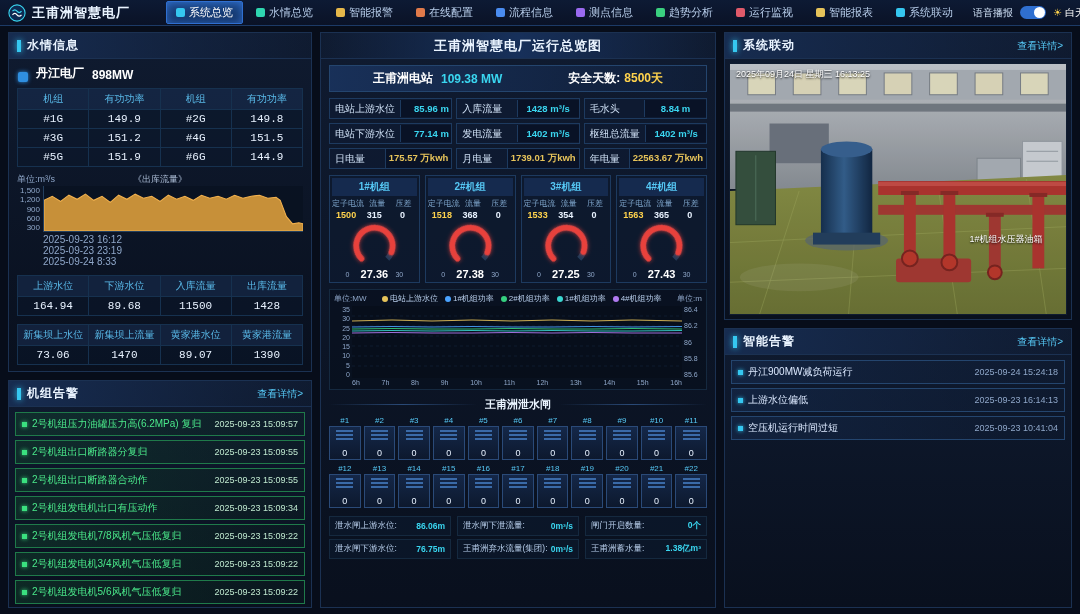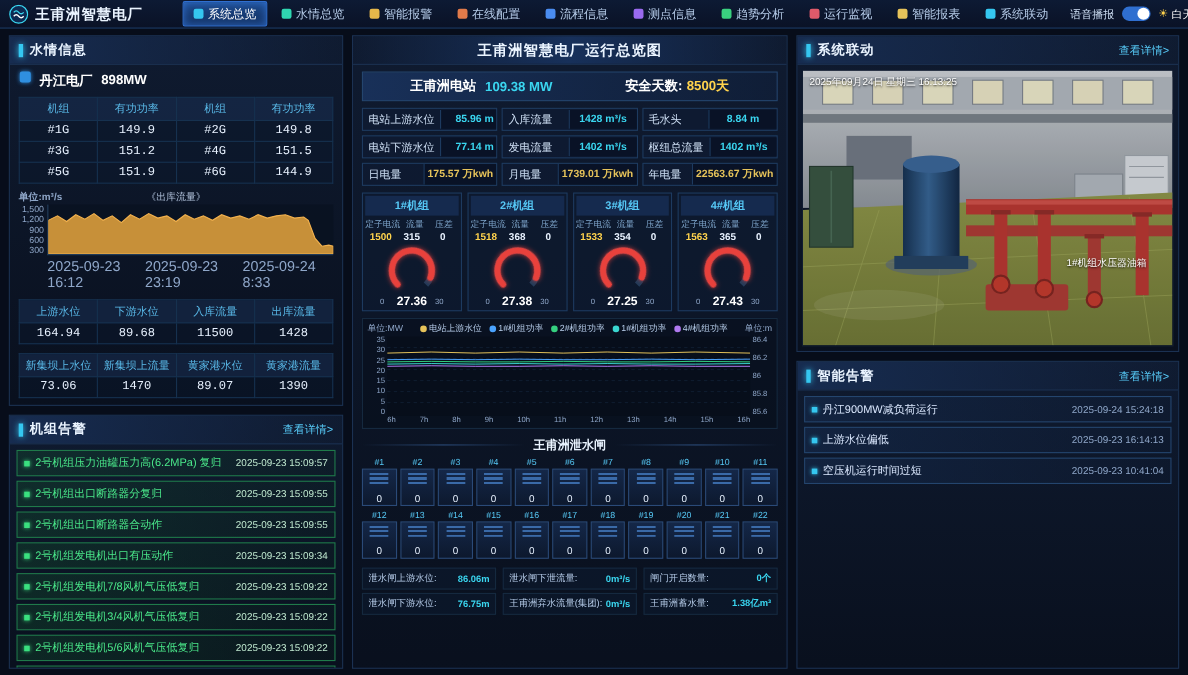--- a/index.html
+++ b/index.html
@@ -37,33 +37,33 @@
   .panel.full{height:100%;}
   .panel-head{height:26px;flex:none;display:flex;align-items:center;gap:6px;padding:0 8px;
     background:linear-gradient(90deg,#172c50,rgba(16,30,55,.15));border-bottom:1px solid #1b3152;}
   .ph-notch{width:4px;height:12px;background:#35c7f0;box-shadow:0 0 6px #35c7f0;flex:none;}
   .ph-title{font-size:12px;font-weight:bold;color:#eaf4ff;letter-spacing:1px;white-space:nowrap;}
   .ph-more{margin-left:auto;font-size:10px;color:#56c8f5;cursor:pointer;text-decoration:none;}
   .panel-head.center{justify-content:center;background:linear-gradient(90deg,rgba(16,30,55,.1),#17305a,rgba(16,30,55,.1));}
   .panel-head.center .ph-title{font-size:13px;}
 
   
-  .plant-row{display:flex;align-items:flex-start;gap:8px;padding:6px 9px 4px;font-size:12px;font-weight:bold;color:#fff;}
+  .plant-row{display:flex;align-items:flex-end;gap:8px;padding:6px 9px 4px;font-size:12px;font-weight:bold;color:#fff;}
   .plant-ico{width:10px;height:10px;background:#2f8fe0;border-radius:2px;box-shadow:0 0 4px #2f8fe0;}
   .tbl{width:calc(100% - 16px);margin:2px 8px 6px;border-collapse:collapse;font-size:11px;table-layout:fixed;font-family:Liberation Mono, monospace;}
   .tbl th{color:#59b9e8;font-weight:normal;padding:3px 2px;background:rgba(26,48,84,.55);border:1px solid #16314f;text-align:center;font-size:10px;}
   .tbl td{color:#e8f2ff;text-align:center;padding:3px 2px;border:1px solid #16314f;background:rgba(12,24,44,.45);}
   .mini-chart{margin:0 8px 2px;}
   .mc-top{position:relative;text-align:center;font-size:9px;color:#aebfd8;height:13px;}
-  .mc-unit{position:absolute;left:0;top:0;color:#8fa7c9;font-weight:bold;}
+  .mc-unit{position:absolute;left:0;top:0;color:#8fa7c9;}
   .mc-body{display:flex;}
   .mc-y{display:flex;flex-direction:column;justify-content:space-between;align-items:flex-end;
     font-size:8px;color:#8fa7c9;width:26px;padding:0 3px 0 0;height:46px;}
   .mc-plot{flex:1;height:46px;background:rgba(8,17,32,.7);border-left:1px solid #24405f;border-bottom:1px solid #24405f;}
-  .mc-x{display:flex;justify-content:space-between;font-size:13px;color:#8fa7c9;margin:2px 0 4px 26px;}
+  .mc-x{display:flex;justify-content:space-between;font-size:10px;color:#8fa7c9;margin:2px 0 4px 26px;flex-direction:column;}
 
   .alarm-list{padding:5px 6px;display:flex;flex-direction:column;gap:4px;overflow:hidden;}
   .alarm-row{display:flex;align-items:center;gap:5px;padding:4px 6px;font-size:10px;
     border:1px solid #1f7a4a;background:linear-gradient(90deg,rgba(18,70,44,.45),rgba(12,40,28,.2));cursor:pointer;}
   .bullet{width:5px;height:5px;flex:none;}
   .a-text{flex:1;white-space:nowrap;overflow:hidden;text-overflow:ellipsis;}
   .a-time{font-size:9px;flex:none;}
   .green .bullet{background:#3ae07f;box-shadow:0 0 4px #3ae07f;}
   .green .a-text{color:#4ae88a;}
   .green .a-time{color:#bfe8cf;}

